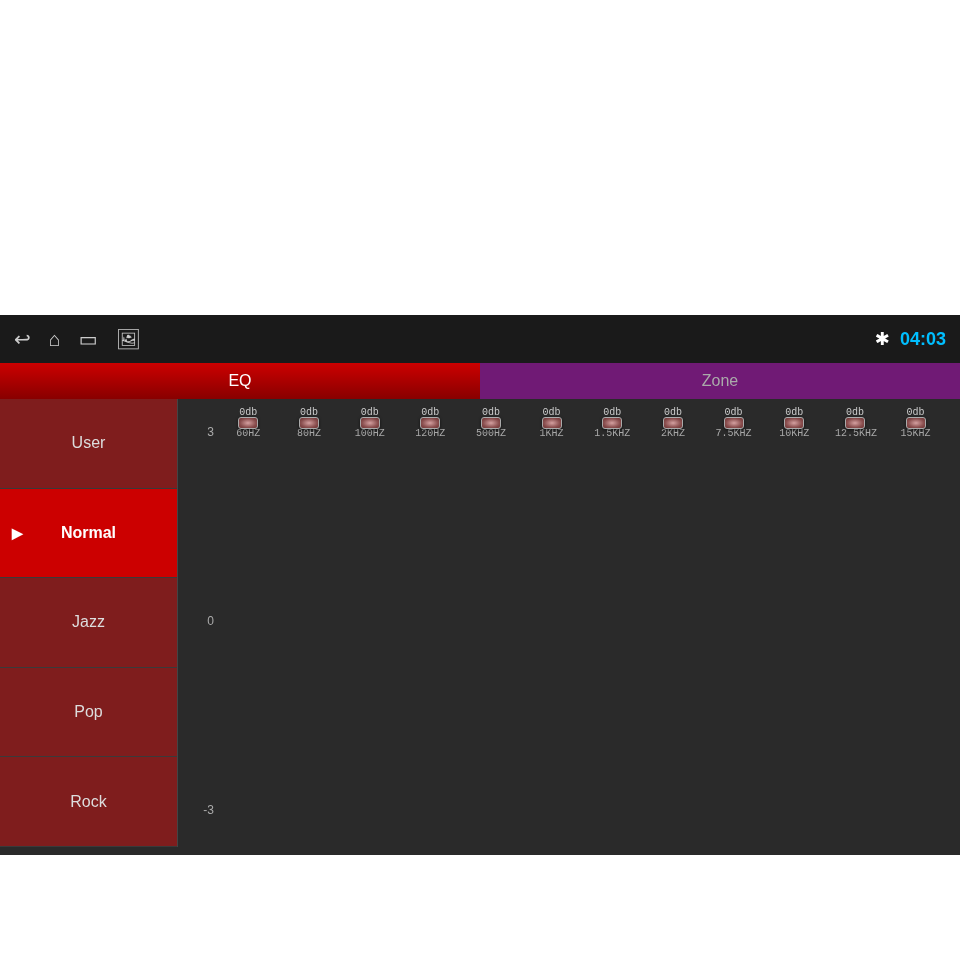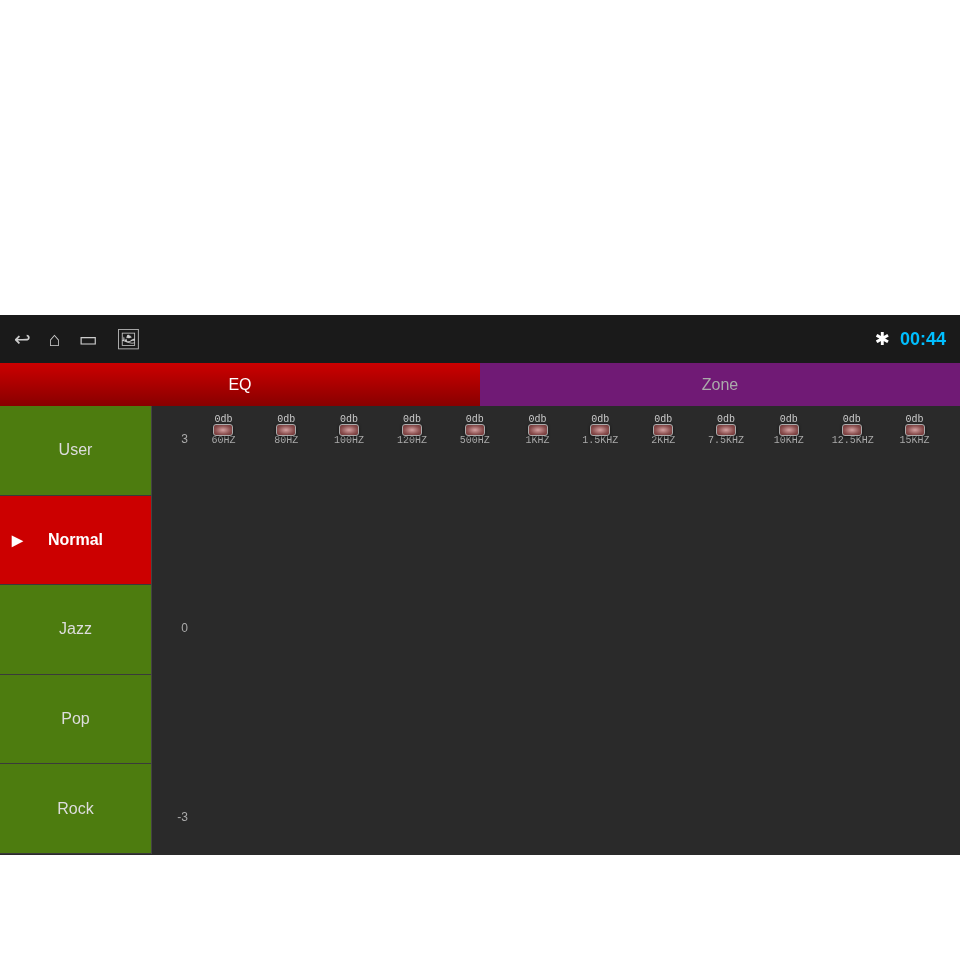--- a/index.html
+++ b/index.html
@@ -53,21 +53,21 @@
     }
     .time-display {
       color: #00bfff;
       font-size: 18px;
       font-weight: bold;
     }
     
     .tabs {
       display: flex;
       width: 100%;
-      height: 43px;
+      height: 36px;
     }
     .tab {
       flex: 1;
       display: flex;
       align-items: center;
       justify-content: center;
       font-size: 16px;
       color: #fff;
       cursor: pointer;
     }
@@ -79,22 +79,22 @@
       color: #aaa;
     }
     
     .main-content {
       display: flex;
       width: 100%;
       height: calc(540px - 48px - 44px);
     }
     
     .sidebar {
-      width: 152px;
-      background: #4d7c0f;
+      width: 178px;
+      background: #7f1d1d;
       display: flex;
       flex-direction: column;
       border-right: 1px solid #444;
     }
     .sidebar-item {
       flex: 1;
       display: flex;
       align-items: center;
       justify-content: center;
       color: #ddd;
@@ -217,21 +217,21 @@
 
   <div class="top-bar">
     <div class="top-bar-left">
       <span class="icon-btn">↩</span>
       <span class="icon-btn">⌂</span>
       <span class="icon-btn">▭</span>
       <span class="icon-btn">🖼</span>
     </div>
     <div class="top-bar-right">
       <span class="bt-icon">✱</span>
-      <span class="time-display">00:44</span>
+      <span class="time-display">04:03</span>
     </div>
   </div>
 
   <div class="tabs">
     <div class="tab active">
       <span>EQ</span>
     </div>
     <div class="tab inactive">
       <span>Zone</span>
     </div>

